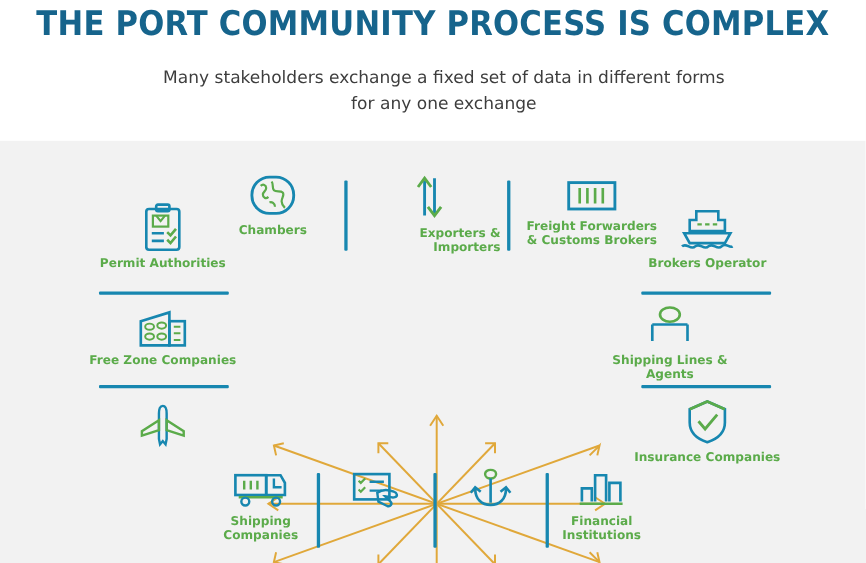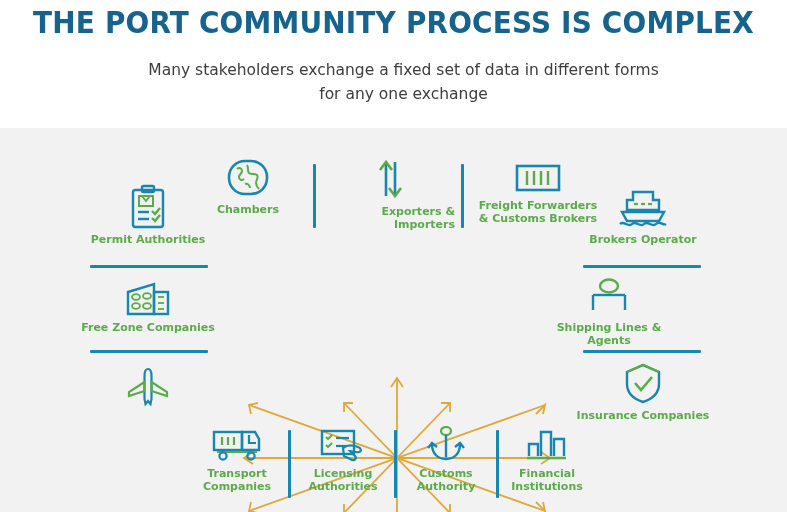--- a/index.html
+++ b/index.html
@@ -220,51 +220,47 @@
         <rect x="5" y="6" width="28" height="18" fill="none" stroke="#1787b0" stroke-width="2.4"></rect>
         <path d="M33 6 L46 6 L50 13 L50 24 L33 24 Z" fill="none" stroke="#1787b0" stroke-width="2.4"></path>
         <path d="M40 9 L40 17 L47 17" fill="none" stroke="#1787b0" stroke-width="2.2"></path>
         <line x1="13" y1="11" x2="13" y2="19" stroke="#5bab4a" stroke-width="2.2"></line>
         <line x1="19" y1="11" x2="19" y2="19" stroke="#5bab4a" stroke-width="2.2"></line>
         <line x1="25" y1="11" x2="25" y2="19" stroke="#5bab4a" stroke-width="2.2"></line>
         <line x1="8" y1="26" x2="48" y2="26" stroke="#5bab4a" stroke-width="2.2"></line>
         <circle cx="14" cy="30" r="3.6" fill="none" stroke="#1787b0" stroke-width="2.2"></circle>
         <circle cx="42" cy="30" r="3.6" fill="none" stroke="#1787b0" stroke-width="2.2"></circle>
       </svg>
-      <span class="lb">Transport
+      <span class="lb">Shipping
 Companies</span>
     </div>
 
     <div class="vbar" style="left:288px; top:302px; height:68px;"></div>
 
     <div class="node" style="left:295px; top:298px; width:96px;">
       <svg class="ic" width="52" height="38" viewBox="0 0 52 38">
         <rect x="5" y="5" width="32" height="23" fill="none" stroke="#1787b0" stroke-width="2.4"></rect>
         <polyline points="9,11 11,13 15,9" fill="none" stroke="#5bab4a" stroke-width="2"></polyline>
         <polyline points="9,19 11,21 15,17" fill="none" stroke="#5bab4a" stroke-width="2"></polyline>
         <line x1="19" y1="12" x2="32" y2="12" stroke="#1787b0" stroke-width="2.2"></line>
         <line x1="19" y1="20" x2="30" y2="20" stroke="#1787b0" stroke-width="2.2"></line>
         <path d="M26 22 C30 19 36 19 41 21 C44 22 45 25 42 26 C39 27 35 25 33 25 L38 30 C40 32 38 35 35 34 L27 30 Z" fill="none" stroke="#1787b0" stroke-width="2.2"></path>
       </svg>
-      <span class="lb">Licensing
-Authorities</span>
     </div>
 
     <div class="vbar" style="left:394px; top:302px; height:68px;"></div>
 
     <div class="node" style="left:400px; top:298px; width:92px;">
       <svg class="ic" width="44" height="38" viewBox="0 0 44 38">
         <ellipse cx="22" cy="5" rx="5" ry="4" fill="none" stroke="#5bab4a" stroke-width="2.2"></ellipse>
         <line x1="22" y1="9" x2="22" y2="31" stroke="#1787b0" stroke-width="2.4"></line>
         <path d="M8 18 C8 28 14 33 22 33 C30 33 36 28 36 18" fill="none" stroke="#1787b0" stroke-width="2.4"></path>
         <polyline points="4,22 8,17 13,21" fill="none" stroke="#1787b0" stroke-width="2.4"></polyline>
         <polyline points="31,21 36,17 40,22" fill="none" stroke="#1787b0" stroke-width="2.4"></polyline>
       </svg>
-      <span class="lb">Customs
-Authority</span>
     </div>
 
     <div class="vbar" style="left:496px; top:302px; height:68px;"></div>
 
     <div class="node" style="left:500px; top:298px; width:94px;">
       <svg class="ic" width="48" height="38" viewBox="0 0 48 38">
         <path d="M6 30 L6 18 L15 18 L15 30" fill="none" stroke="#1787b0" stroke-width="2.4"></path>
         <path d="M18 30 L18 6 L28 6 L28 30" fill="none" stroke="#1787b0" stroke-width="2.4"></path>
         <path d="M31 30 L31 13 L41 13 L41 30" fill="none" stroke="#1787b0" stroke-width="2.4"></path>
         <line x1="4" y1="32" x2="43" y2="32" stroke="#5bab4a" stroke-width="2.4"></line>

